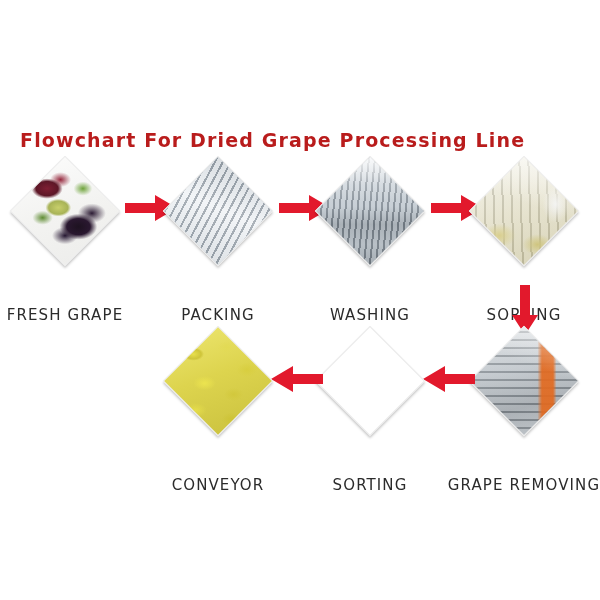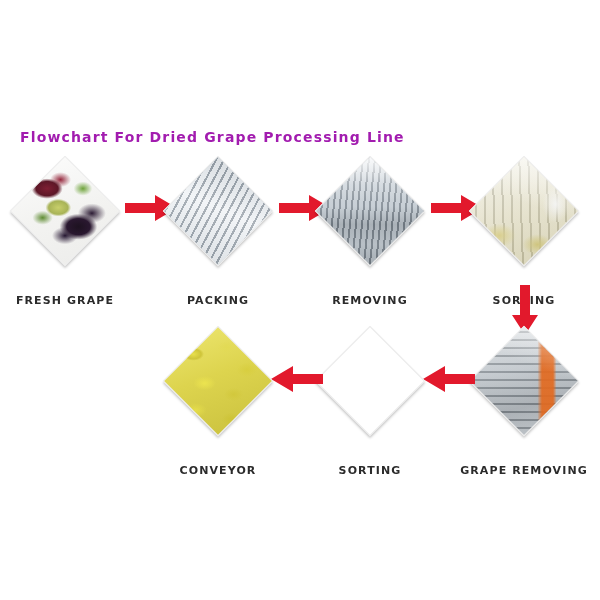--- a/index.html
+++ b/index.html
@@ -21,23 +21,23 @@
     left: 0; top: 0;
     width: 600px;
     height: 600px;
   }
 
   
   .chart-title {
     position: absolute;
     left: 20px;
     top: 129px;
-    font-size: 14px;
+    font-size: 19px;
     font-weight: bold;
-    color: #a21caf;
+    color: #b91c1c;
     letter-spacing: 1.15px;
     white-space: nowrap;
   }
 
   
   .node {
     position: absolute;
     width: 0; height: 0;
   }
   .diamond-wrap {
@@ -60,23 +60,23 @@
     width: 112px;
     height: 112px;
     margin-left: -56px;
     margin-top: -56px;
     transform: rotate(-45deg);
   }
   .node-label {
     position: absolute;
     left: 50%;
     transform: translateX(-50%);
-    top: 122px;
-    font-size: 11px;
-    font-weight: bold;
+    top: 134px;
+    font-size: 15px;
+    font-weight: normal;
     color: #2b2b2b;
     letter-spacing: 1.1px;
     white-space: nowrap;
   }
 
   
   .img-grapes {
     background:
       radial-gradient(ellipse 26px 18px at 62% 64%, #1d1220 0%, #2a1830 45%, rgba(42,24,48,0) 72%),
       radial-gradient(ellipse 20px 14px at 74% 52%, #2c1b34 0%, rgba(44,27,52,0) 70%),
@@ -176,21 +176,21 @@
   <div class="arrow" style="left:278px; top:193px;">
     <svg width="54" height="30" viewBox="0 0 54 30" aria-hidden="true">
       <path d="M1 10 L31 10 L31 2 L53 15 L31 28 L31 20 L1 20 Z" fill="#e2192c"></path>
     </svg>
   </div>
 
   <div class="node" style="left:370px; top:172px;">
     <div class="diamond-wrap">
       <div class="diamond-img img-washing"></div>
     </div>
-    <div class="node-label">REMOVING</div>
+    <div class="node-label">WASHING</div>
   </div>
 
   <div class="arrow" style="left:430px; top:193px;">
     <svg width="54" height="30" viewBox="0 0 54 30" aria-hidden="true">
       <path d="M1 10 L31 10 L31 2 L53 15 L31 28 L31 20 L1 20 Z" fill="#e2192c"></path>
     </svg>
   </div>
 
   <div class="node" style="left:524px; top:172px;">
     <div class="diamond-wrap">

